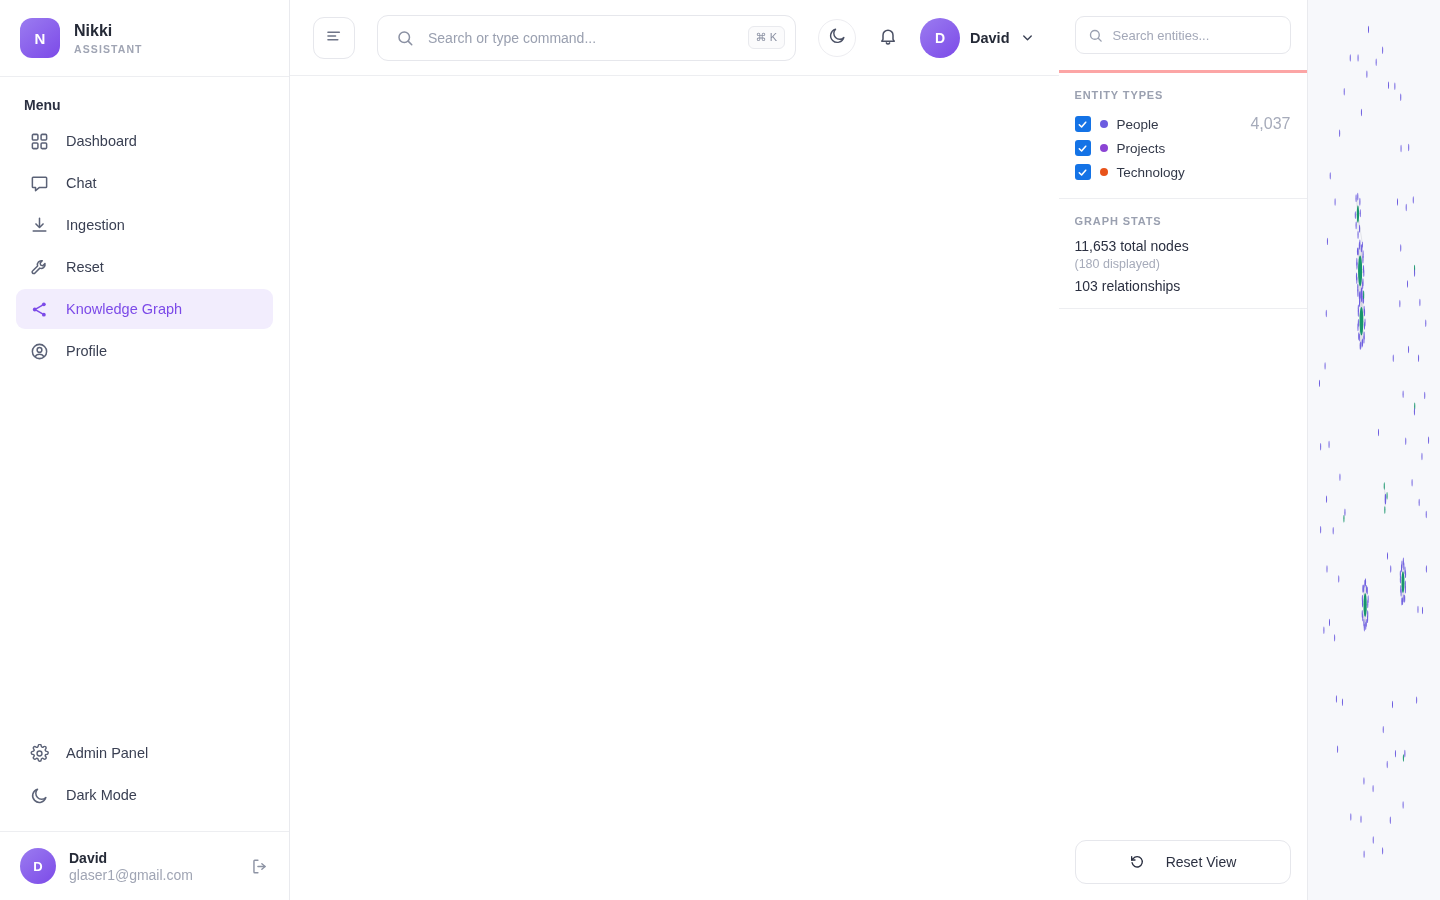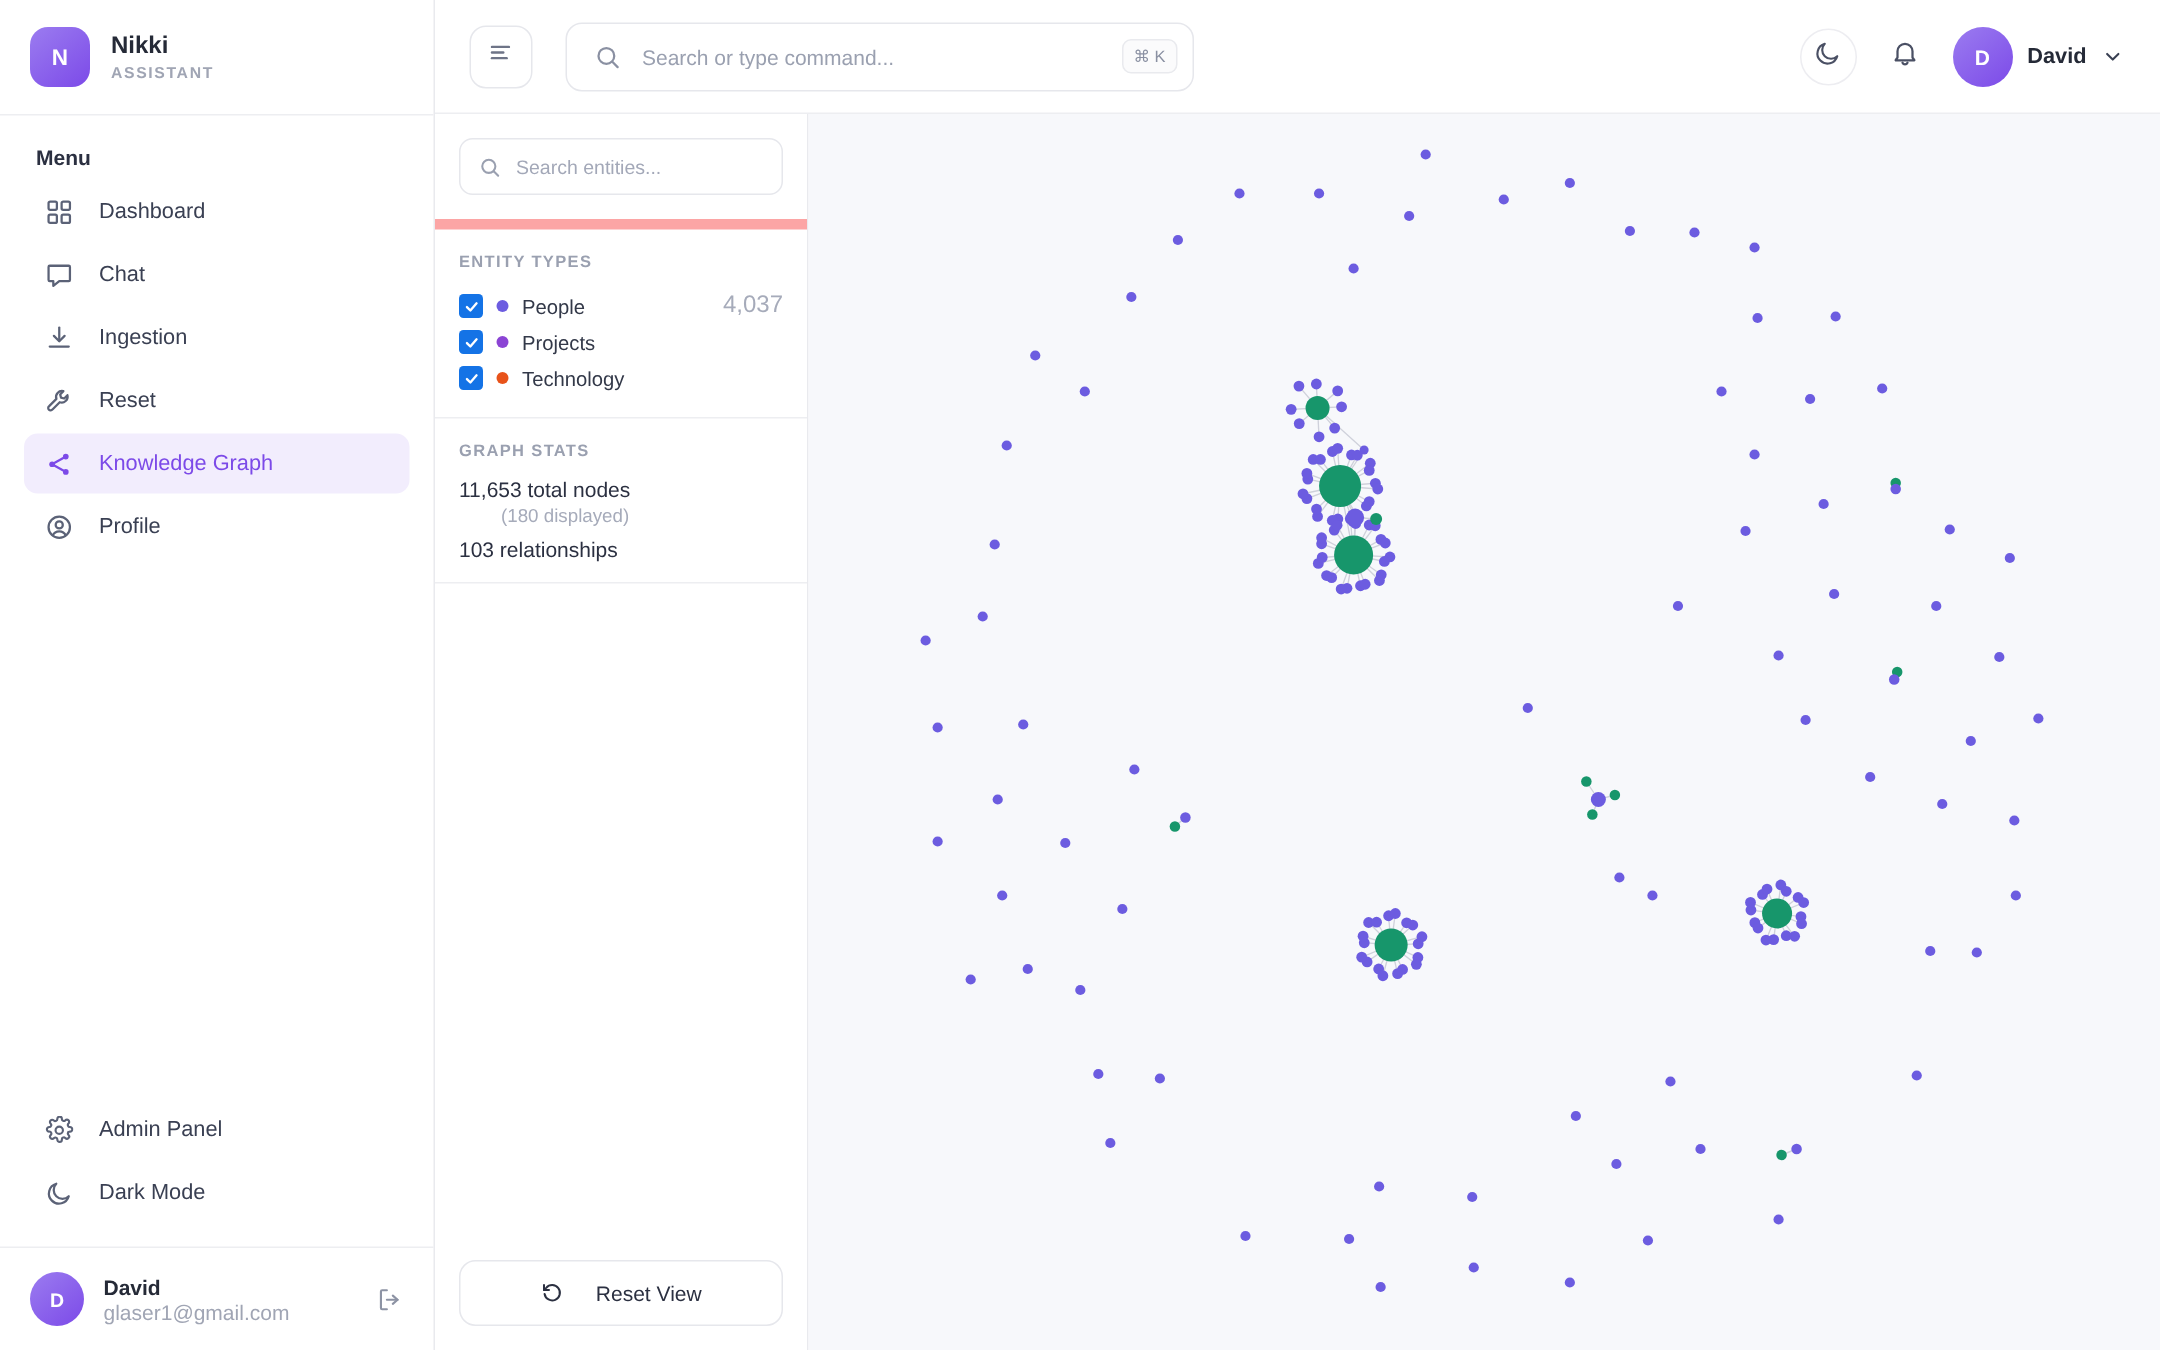--- a/index.html
+++ b/index.html
@@ -54,21 +54,21 @@
     width: 36px; height: 36px; border-radius: 50%;
     background: linear-gradient(140deg, #9b7cf0 0%, #7c4ae8 100%);
     color: #fff; font-size: 13px; font-weight: 600;
     display: flex; align-items: center; justify-content: center; flex: 0 0 36px;
   }
   .user-name { font-size: 14px; font-weight: 700; color: #252a37; }
   .user-mail { font-size: 14px; color: #a0a5b4; margin-top: 1px; }
   .logout { margin-left: auto; color: #8d93a4; display:flex; cursor:pointer;}
 
   
-  .main { flex: 1 1 auto; display: flex; flex-direction: column; height: 900px; min-width: 0; }
+  .main { flex: 1 1 auto; display: flex; flex-direction: row; height: 900px; min-width: 0; }
   .topbar {
     height: 76px; flex: 0 0 76px; background:#fff;
     border-bottom: 1px solid #edeef1;
     display: flex; align-items: center; padding: 0 24px 0 23px; gap: 22px;
   }
   .menu-btn {
     width: 42px; height: 42px; border: 1px solid #e6e7ec; border-radius: 11px;
     display: flex; align-items: center; justify-content: center; cursor: pointer; background:#fff;
   }
   .searchbar {
@@ -94,21 +94,21 @@
   .profile-chip { display: flex; align-items: center; gap: 10px; cursor: pointer; }
   .profile-name { font-size: 14.5px; font-weight: 700; color: #252a37; }
 
   .content { flex: 1 1 auto; display: flex; min-height: 0; }
 
   
   .gpanel {
     width: 249px; flex: 0 0 249px; background: #fff;
     border-right: 1px solid #e9eaee; display: flex; flex-direction: column;
   }
-  .gp-search-wrap { padding: 16px; border-bottom: 7px solid #fca5a5; }
+  .gp-search-wrap { padding: 16px; border-bottom: 3px solid #fca5a5; }
   .gp-search {
     height: 38px; border: 1px solid #e6e7ec; border-radius: 9px;
     display: flex; align-items: center; gap: 10px; padding: 0 12px; background:#fff;
   }
   .gp-search .sicon { color: #9aa0b0; display:flex; }
   .gp-search input {
     border: none; outline: none; font-size: 13px; color: #2b3041;
     font-family: inherit; width: 100%; background: transparent;
   }
   .gp-search input::placeholder { color: #a3a8b8; }
@@ -118,21 +118,21 @@
   .etype { display: flex; align-items: center; gap: 9px; height: 24px; cursor: pointer; justify-content: center; }
   .cbox {
     width: 16px; height: 16px; border-radius: 3px; background: #1473e6;
     display: flex; align-items: center; justify-content: center; flex: 0 0 16px;
   }
   .dot { width: 8px; height: 8px; border-radius: 50%; flex: 0 0 8px; }
   .etype-label { font-size: 13.5px; color: #333949; }
   .etype-count { margin-left: auto; font-size: 16px; color: #a6abba; }
 
   .stat-main { font-size: 14px; color: #2b3041; font-weight: 500; }
-  .stat-sub { font-size: 12.5px; color: #a6abba; margin-top: 3px; margin-left: 28px; }
+  .stat-sub { font-size: 12.5px; color: #a6abba; margin-top: 3px; }
   .stat-main2 { font-size: 14px; color: #2b3041; font-weight: 500; margin-top: 7px; }
 
   .gp-spacer { flex: 1 1 auto; }
   .gp-foot { padding: 16px; }
   .reset-btn {
     width: 100%; height: 44px; border: 1px solid #e6e7ec; border-radius: 11px;
     background: #fff; display: flex; align-items: center; justify-content: center; gap: 21px;
     font-size: 14px; color: #2b3041; font-family: inherit; cursor: pointer; font-weight: 500;
   }
 

